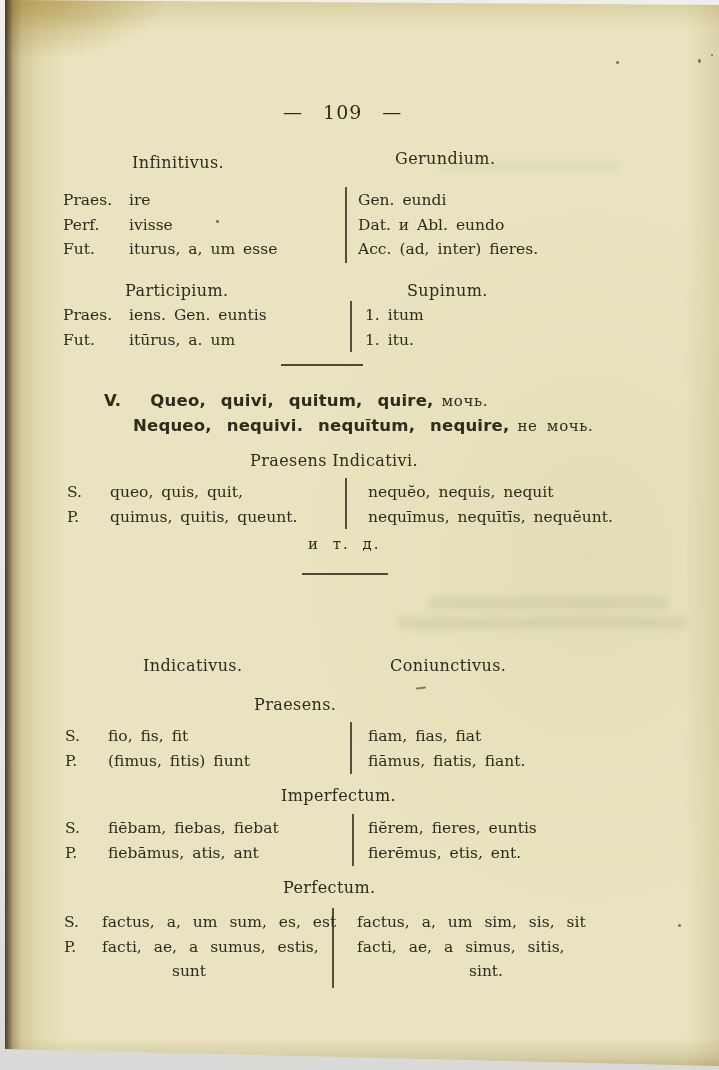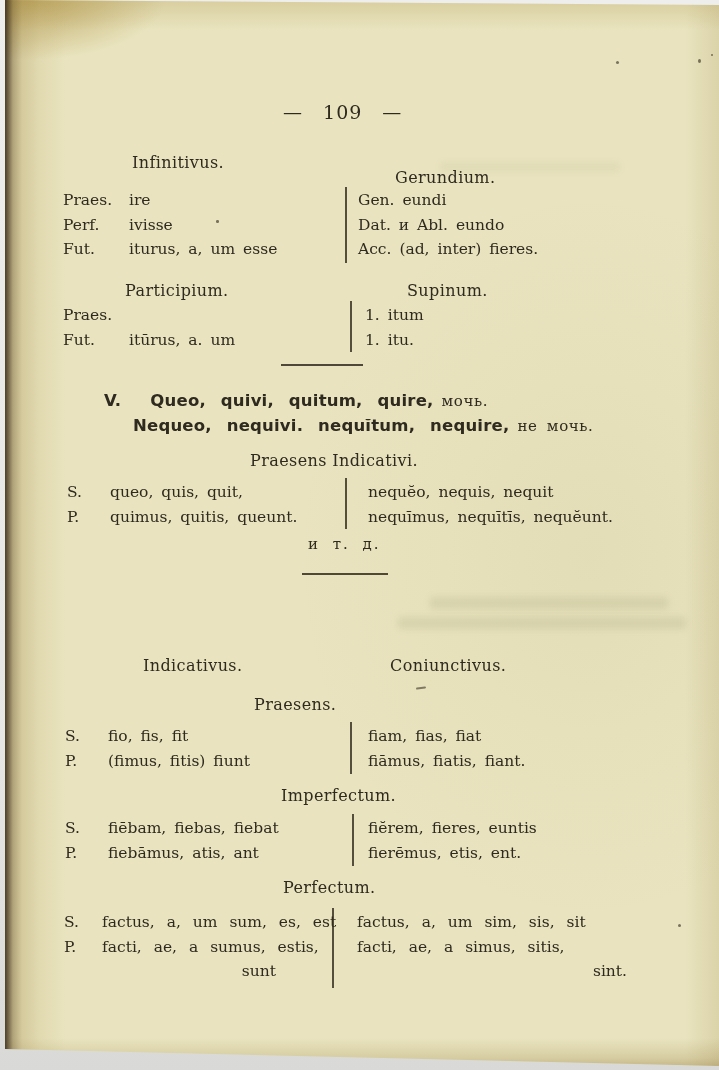--- a/index.html
+++ b/index.html
@@ -30,21 +30,21 @@
   .slbl { width:27px; flex:none; }
   .vdiv { position:absolute; width:1.6px; background:rgba(52,45,32,0.82); }
   .hrule { position:absolute; height:1.7px; background:rgba(52,45,32,0.85); }
   .bhead {
     position:absolute; white-space:nowrap;
     font-family:"DejaVu Sans","Liberation Sans",sans-serif;
     font-weight:700; font-size:16.5px; word-spacing:9px; letter-spacing:0.2px;
   }
   .rus { font-family:"DejaVu Serif","Liberation Serif",serif; font-weight:400; font-size:15px; word-spacing:4px; letter-spacing:0.6px; margin-left:8px; }
   .wide .trow { word-spacing:7px; }
-  .ralign { flex:1; text-align:right; }
+  .ralign { flex:1; text-align:center; }
   .ghost { position:absolute; filter:blur(3px); background:rgba(116,124,78,0.13); border-radius:3px; }
   .speck { position:absolute; background:rgba(62,54,38,0.65); border-radius:50%; }
   .tilde { position:absolute; width:10px; height:1.8px; background:rgba(62,54,38,0.6); border-radius:2px; transform:rotate(-8deg); }
   .etc { font-size:15px; letter-spacing:2px; word-spacing:6px; }
 </style>
 </head>
 <body>
 
 <div id="screenshot">
   <div class="page">
@@ -55,21 +55,21 @@
     <div class="speck" style="left:616px;top:61px;width:3px;height:3px"></div>
     <div class="speck" style="left:698px;top:59px;width:3px;height:4px"></div>
     <div class="speck" style="left:678px;top:924px;width:3px;height:3px"></div>
     <div class="speck" style="left:216px;top:220px;width:2.5px;height:2.5px"></div>
     <div class="speck" style="left:711px;top:54px;width:2px;height:2px"></div>
     <div class="tilde" style="left:416px;top:687px"></div>
 
     <div class="txt hdr" style="left:283px;top:101px">— 109 —</div>
 
     <div class="txt chead" style="left:132px;top:153px">Infinitivus.</div>
-    <div class="txt chead" style="left:395px;top:168px">Gerundium.</div>
+    <div class="txt chead" style="left:395px;top:149px">Gerundium.</div>
 
     <div class="tcol" style="left:63px;top:188px">
       <div class="trow">
           <span class="tlbl">Praes.</span>
           <span>ire</span>
         </div>
       <div class="trow">
           <span class="tlbl">Perf.</span>
           <span>ivisse</span>
         </div>
@@ -90,20 +90,21 @@
           <span>Acc. (ad, inter) fieres.</span>
         </div>
     </div>
 
     <div class="txt chead" style="left:125px;top:281px">Participium.</div>
     <div class="txt chead" style="left:407px;top:281px">Supinum.</div>
 
     <div class="tcol" style="left:63px;top:303px">
       <div class="trow">
           <span class="tlbl">Praes.</span>
+          <span>iens. Gen. euntis</span>
         </div>
       <div class="trow">
           <span class="tlbl">Fut.</span>
           <span>itūrus, a. um</span>
         </div>
     </div>
     <div class="vdiv" style="left:350px;top:301px;height:51px"></div>
     <div class="tcol" style="left:365px;top:303px">
       <div class="trow">
           <span>1. itum</span>

